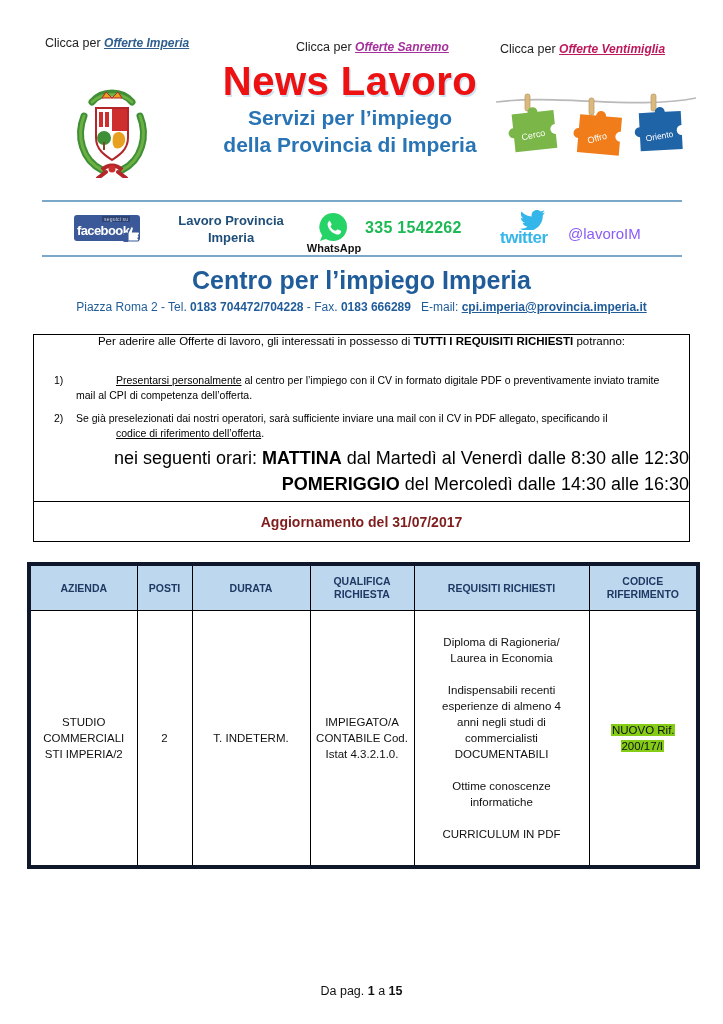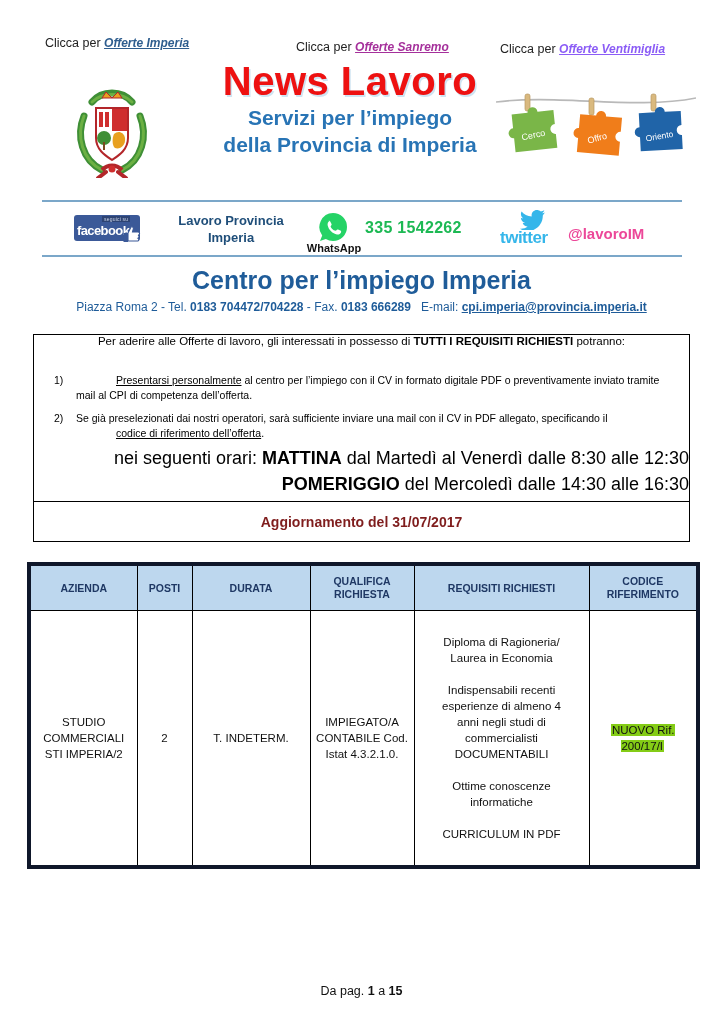--- a/index.html
+++ b/index.html
@@ -163,21 +163,21 @@
   }
 
   .tw-bird { position: absolute; left: 520px; top: 4px; width: 26px; height: 20px; }
   .tw-word {
     position: absolute; left: 500px; top: 22px;
     font-size: 17px; font-weight: bold; color: #35b6ea;
     letter-spacing: -0.5px;
   }
   .tw-handle {
     position: absolute; left: 568px; top: 19px;
-    font-size: 15px; font-weight: bold; color: #ec4899;
+    font-size: 15px; font-weight: normal; color: #8b5cf6;
   }
 
   
   .centro-title {
     position: absolute;
     top: 266px; left: 0; width: 723px;
     text-align: center;
     font-size: 25px; font-weight: bold; color: #1f5c99;
   }
   .centro-contact {
@@ -282,21 +282,21 @@
 <body>
 
 <div class="toplinks">
   <div class="toplink tl-imperia">
     <span class="lbl">Clicca per </span><span class="lnk" style="color:#2e5d8e">Offerte Imperia</span>
   </div>
   <div class="toplink tl-sanremo">
     <span class="lbl">Clicca per </span><span class="lnk" style="color:#a5309b">Offerte Sanremo</span>
   </div>
   <div class="toplink tl-ventimiglia">
-    <span class="lbl">Clicca per </span><span class="lnk" style="color:#8b5cf6">Offerte Ventimiglia</span>
+    <span class="lbl">Clicca per </span><span class="lnk" style="color:#be185d">Offerte Ventimiglia</span>
   </div>
 </div>
 
 <div class="masthead">
 
   <div class="crest">
     <svg viewBox="0 0 80 96" width="80" height="96">
 
       <path d="M12 34 C4 54 10 78 30 88" stroke="#3f8f36" stroke-width="7" fill="none" stroke-linecap="round"></path>
       <path d="M68 34 C76 54 70 78 50 88" stroke="#3f8f36" stroke-width="7" fill="none" stroke-linecap="round"></path>

